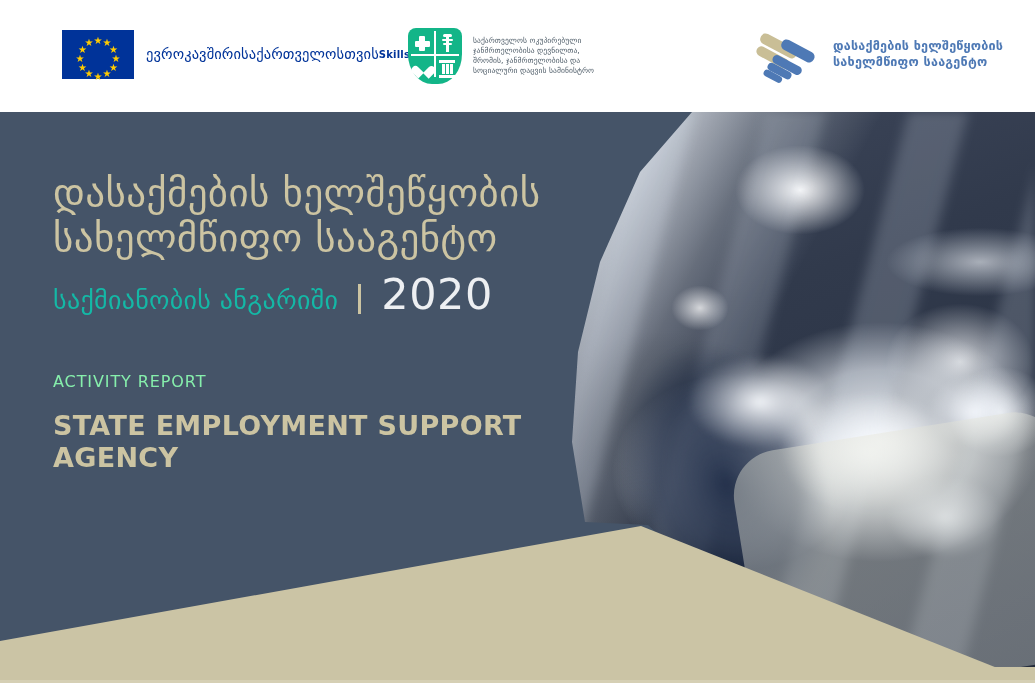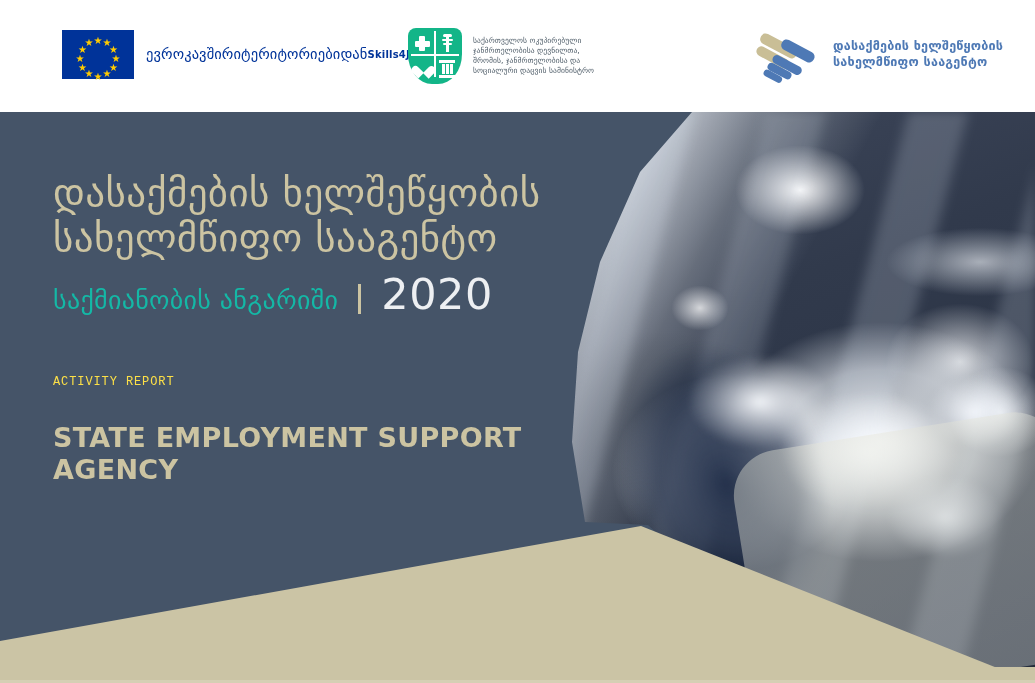--- a/index.html
+++ b/index.html
@@ -328,34 +328,33 @@
     top: 5px;
   }
   .ka-year {
     color: #EDEFF2;
     font-size: 43px;
     line-height: 32px;
     letter-spacing: .5px;
   }
   #en-block { margin-top: 53px; }
   .en-small {
-    color: #fde047;
-    font-size: 12px;
+    color: #86efac;
+    font-size: 16px;
     line-height: 26px;
     letter-spacing: .9px;
     font-weight: normal;
-    font-family: Liberation Mono, monospace;
   }
   .en-big {
     color: #CCC4A2;
     font-size: 27px;
     line-height: 32px;
     letter-spacing: .3px;
     font-weight: bold;
-    margin-top: 27px;
+    margin-top: 15px;
     max-width: 500px;
   }
 </style>
 </head>
 <body>
 
 <div id="page">
 
   <div id="logo-bar">
 
@@ -393,21 +392,21 @@
           </div>
         <div class="eu-star" style="left:20.4px;top:19.5px;">
             <span>★</span>
           </div>
         <div class="eu-star" style="left:27px;  top:12.9px;">
             <span>★</span>
           </div>
       </div>
       <div id="eu-text">
         <div class="eu-line">ევროკავშირი</div>
-        <div class="eu-line">ტერიტორიებიდან</div>
+        <div class="eu-line">საქართველოსთვის</div>
         <div class="eu-sub">Skills4Jobs</div>
       </div>
     </div>
 
     <div class="logo-block" id="logo-ministry">
       <div id="shield">
         <div id="shield-body"></div>
         <div class="cross-v"></div>
         <div class="cross-h"></div>
         <div class="cad-top"></div>

